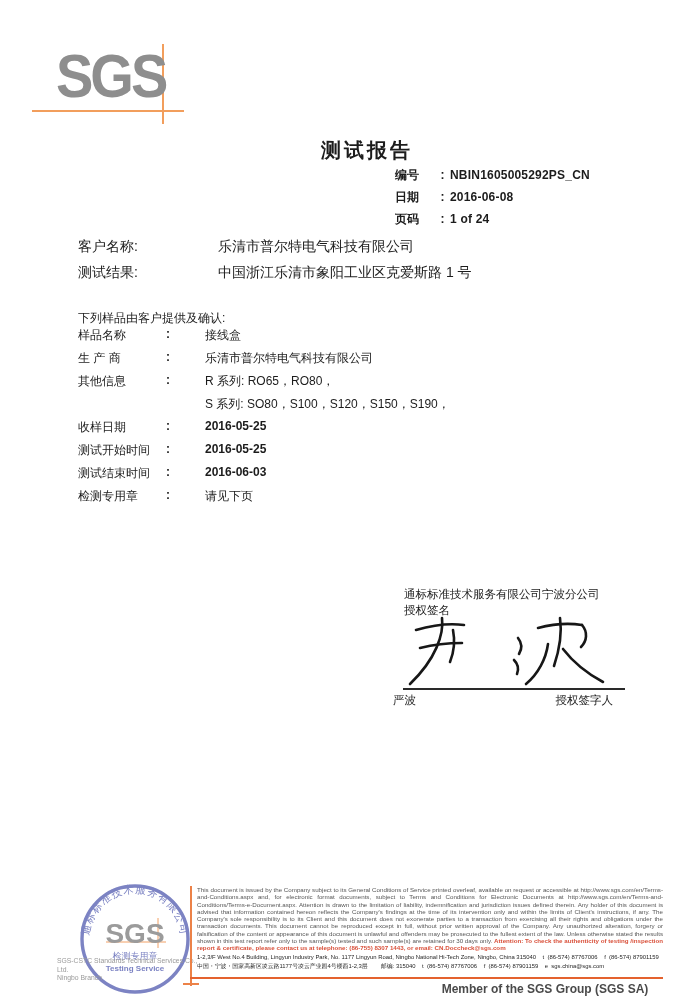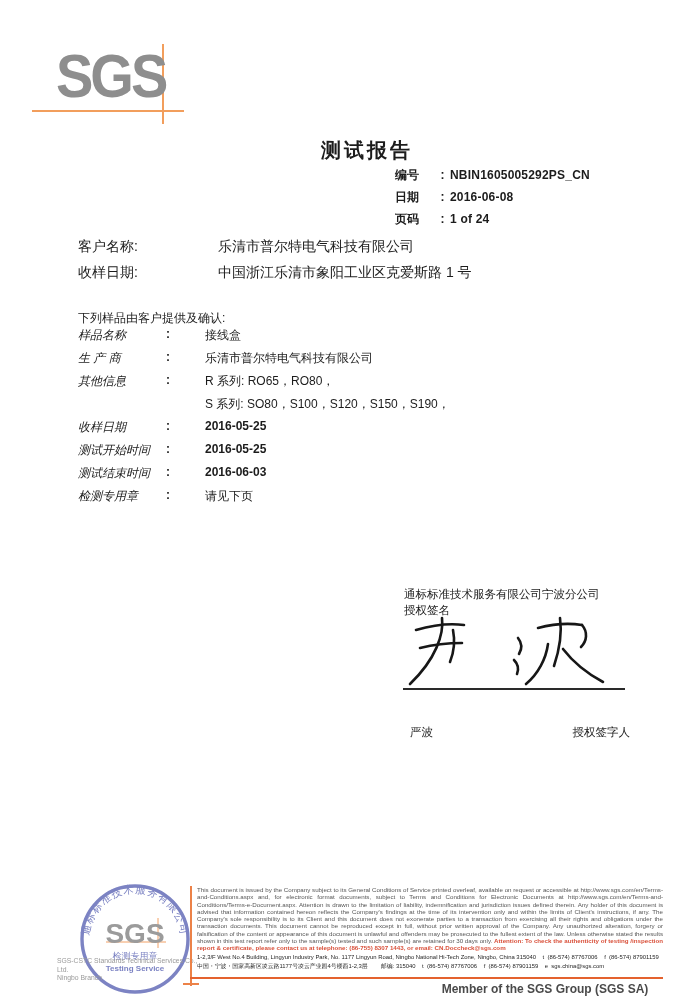--- a/index.html
+++ b/index.html
@@ -32,31 +32,31 @@
 
   
   .client { position:absolute; left:78px; top:238px; font-size:14px; }
   .client-row { display:flex; height:26px; align-items:flex-start; }
   .client-label { width:140px; }
 
   
   .sample-intro { position:absolute; left:78px; top:310px; font-size:12px; }
   .details { position:absolute; left:78px; top:327px; font-size:12px; width:540px; }
   .d-row { display:flex; height:23px; align-items:flex-start; }
-  .d-label { width:88px;font-style:italic; }
+  .d-label { width:88px; }
   .d-colon { width:39px; font-weight:bold; }
   .d-value { white-space:pre; }
   .d-extra { margin-left:127px; height:23px; white-space:pre; }
   .bold-val { font-weight:bold; }
 
   
   .sig-company { position:absolute; left:404px; top:586px; width:260px; font-size:11.5px; line-height:16px; }
   .sig-script  { position:absolute; left:398px; top:614px; }
   .sig-line    { position:absolute; left:403px; top:688px; width:222px; height:2px; background:#2a2a2a; }
-  .sig-names   { position:absolute; left:410px; top:693px; width:220px; display:flex; justify-content:space-between; font-size:11.5px;margin-top:32px; }
+  .sig-names   { position:absolute; left:393px; top:693px; width:220px; display:flex; justify-content:space-between; font-size:11.5px; }
 
   
   .footer { position:absolute; left:0; top:878px; width:694px; height:122px; }
   .stamp-svg { position:absolute; left:76px; top:4px; }
   .stamp-co  { position:absolute; left:57px; top:79px; width:150px; font-size:6.8px; color:#9a9a9a; line-height:8.5px; }
   .foot-vrule { position:absolute; left:190px; top:8px; width:2px; height:100px; background:#ec8248; }
   .foot-vrule-tick { position:absolute; left:183px; top:105px; width:16px; height:1.5px; background:#ec8248; }
   .legal {
     position:absolute; left:197px; top:8px; width:466px;
     font-size:6.2px; line-height:7.3px; color:#565656; text-align:justify;
@@ -97,21 +97,21 @@
       <span class="meta-value">1 of 24</span>
     </div>
   </div>
 
   <div class="client">
     <div class="client-row">
       <span class="client-label">客户名称:</span>
       <span>乐清市普尔特电气科技有限公司</span>
     </div>
     <div class="client-row">
-      <span class="client-label">收样日期:</span>
+      <span class="client-label">测试结果:</span>
       <span>中国浙江乐清市象阳工业区克爱斯路 1 号</span>
     </div>
   </div>
 
   <div class="sample-intro">下列样品由客户提供及确认:</div>
 
   <div class="details">
     <div class="d-row">
       <span class="d-label">样品名称</span>
       <span class="d-colon">:</span>

